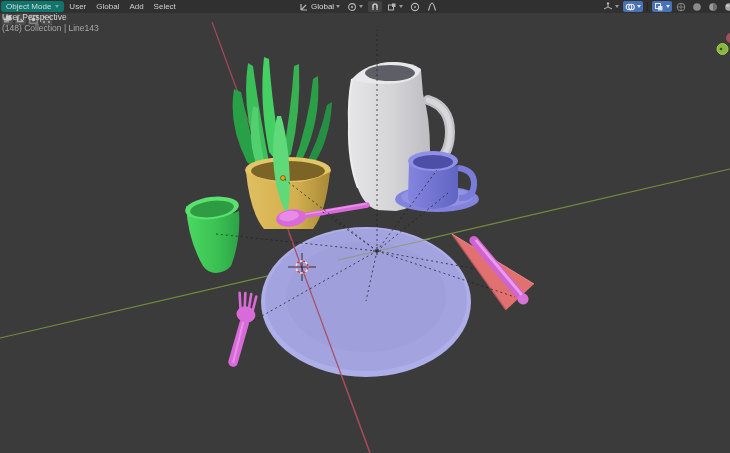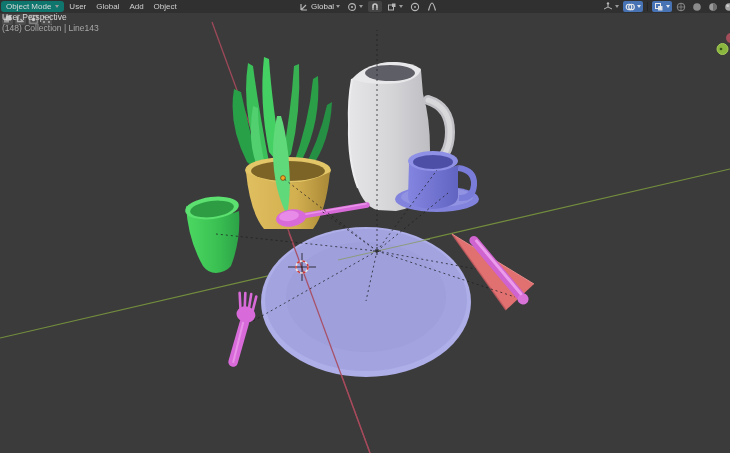--- a/index.html
+++ b/index.html
@@ -175,21 +175,21 @@
 
   <div class="header">
     <div class="hleft">
       <button class="mode-btn">
         <span>Object Mode</span>
         <i class="chev"></i>
       </button>
       <span class="menu">User</span>
       <span class="menu">Global</span>
       <span class="menu">Add</span>
-      <span class="menu">Object</span>
+      <span class="menu">Select</span>
     </div>
 
     <div class="hcenter">
       <div class="hbtn">
         <svg class="icon-svg" width="10" height="10" viewBox="0 0 10 10">
           <path d="M2,8 L2,2 M2,8 L8,8 M2,8 L7,3" stroke="#b5b5b5" stroke-width="1.2" fill="none"></path>
         </svg>
         <span class="hlabel">Global</span>
         <i class="chev"></i>
       </div>

